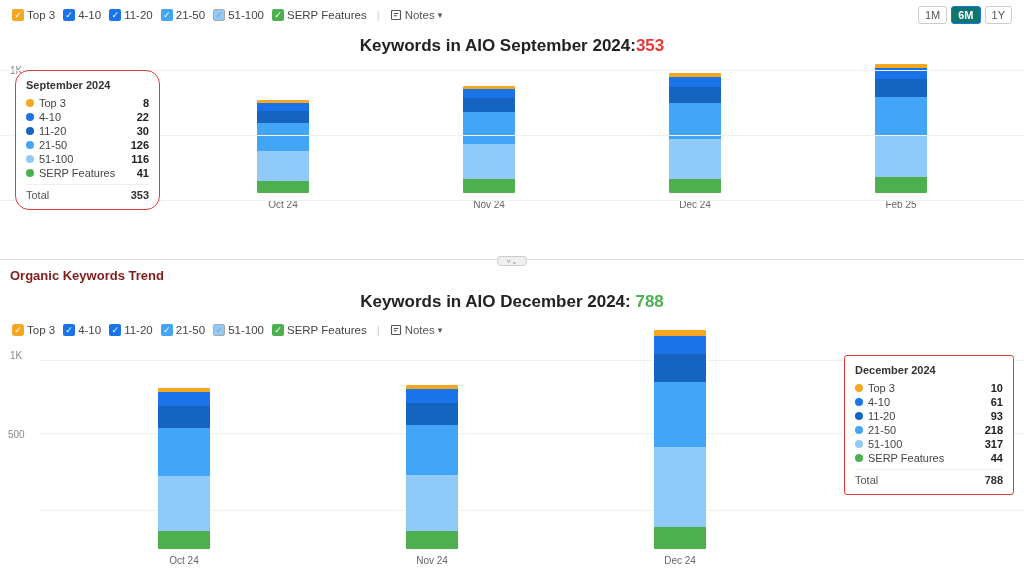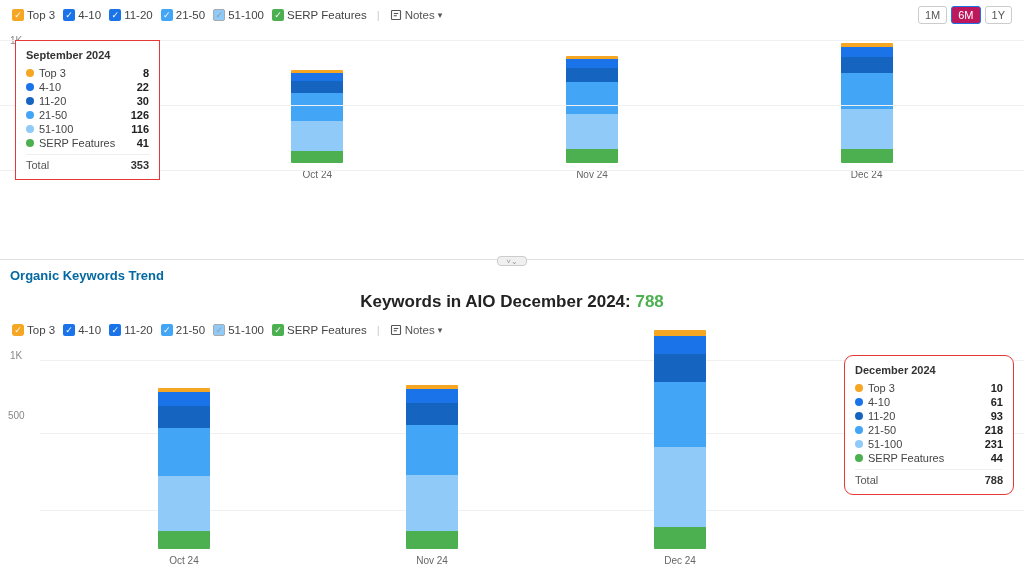--- a/index.html
+++ b/index.html
@@ -45,24 +45,24 @@
     .time-btn {
       padding: 2px 6px;
       font-size: 11px;
       border: 1px solid #ccc;
       border-radius: 3px;
       background: #fff;
       cursor: pointer;
       color: #555;
     }
     .time-btn.active {
-      background: #be185d;
+      background: #0f766e;
       color: #fff;
       border-color: #1a73e8;
-      font-weight: normal;
+      font-weight: bold;
     }
 
     .checkbox-item {
       display: flex;
       align-items: center;
       gap: 3px;
       cursor: pointer;
     }
 
     .cb-box {
@@ -165,21 +165,21 @@
       color: #666;
       margin-top: 4px;
     }
 
     
     .tooltip-box {
       position: absolute;
       border: 1.5px solid #e53935;
       background: #fff;
       padding: 8px 10px;
-      border-radius: 0;
+      border-radius: 14px;
       font-size: 11px;
       z-index: 10;
       min-width: 140px;
     }
 
     .tooltip-title {
       font-weight: 600;
       margin-bottom: 6px;
       color: #333;
       font-size: 11px;
@@ -229,21 +229,21 @@
       position: relative;
       background: #fff;
     }
 
     .section-title-left {
       position: absolute;
       left: 10px;
       top: 10px;
       font-size: 13px;
       font-weight: 700;
-      color: #0369a1;
+      color: #7f1d1d;
     }
 
     .bottom-filter-bar {
       position: absolute;
       top: 30px;
       left: 0;
       display: flex;
       align-items: center;
       padding: 6px 12px;
       gap: 8px;
@@ -251,21 +251,21 @@
       color: #444;
     }
 
     .bottom-tooltip-box {
       position: absolute;
       right: 10px;
       top: 20px;
       border: 1.5px solid #e53935;
       background: #fff;
       padding: 8px 10px;
-      border-radius: 9px;
+      border-radius: 3px;
       font-size: 11px;
       z-index: 10;
       min-width: 160px;
     }
 
     .drag-handle {
       position: absolute;
       top: -4px;
       left: 50%;
       transform: translateX(-50%);
@@ -339,20 +339,23 @@
         <span>Notes</span>
         <span style="font-size:9px;">▾</span>
       </div>
       <div class="time-controls">
         <button class="time-btn">1M</button>
         <button class="time-btn active">6M</button>
         <button class="time-btn">1Y</button>
       </div>
     </div>
 
+    <div class="chart-title">
+      <span>Keywords in AIO September 2024:</span><span class="count">353</span>
+    </div>
 
     <div class="chart-area">
 
       <span class="y-axis-label" style="top:5px;">1K</span>
       <span class="y-axis-label" style="top:70px;"></span>
 
       <div class="tooltip-box" style="left:15px; top:10px; width:145px;">
         <div class="tooltip-title">September 2024</div>
         <div class="tooltip-row">
           <div class="tooltip-dot" style="background:#f5a623;"></div>
@@ -422,20 +425,31 @@
             <div class="bar-seg" style="background:#90caf9; height:40px;"></div>
             <div class="bar-seg" style="background:#42a5f5; height:36px;"></div>
             <div class="bar-seg" style="background:#1565c0; height:16px;"></div>
             <div class="bar-seg" style="background:#1a73e8; height:10px;"></div>
             <div class="bar-seg" style="background:#f5a623; height:4px;"></div>
           </div>
           <span class="x-label">Dec 24</span>
         </div>
 
 
+        <div class="bar-group">
+          <div class="stacked-bar" style="height: 129px;">
+            <div class="bar-seg" style="background:#4caf50; height:16px;"></div>
+            <div class="bar-seg" style="background:#90caf9; height:42px;"></div>
+            <div class="bar-seg" style="background:#42a5f5; height:38px;"></div>
+            <div class="bar-seg" style="background:#1565c0; height:18px;"></div>
+            <div class="bar-seg" style="background:#1a73e8; height:11px;"></div>
+            <div class="bar-seg" style="background:#f5a623; height:4px;"></div>
+          </div>
+          <span class="x-label">Feb 25</span>
+        </div>
       </div>
 
       <div class="grid-line" style="top: 10px;"></div>
       <div class="grid-line" style="top: 75px;"></div>
       <div class="grid-line" style="top: 140px;"></div>
     </div>
   </div>
 
   <div class="drag-handle" style="position:absolute; top:256px; left:50%; transform:translateX(-50%); width:30px; height:10px; background:#f0f0f0; border-radius:4px; border:1px solid #ccc; cursor:ns-resize; z-index:5; display:flex; align-items:center; justify-content:center;">
     <span style="color:#999; font-size:8px;">⌄</span>
@@ -494,21 +508,21 @@
           <line x1="5" y1="9" x2="9" y2="9"></line>
         </svg>
         <span>Notes</span>
         <span style="font-size:9px;">▾</span>
       </div>
     </div>
 
     <div style="position:absolute; top:85px; left:0; right:0; bottom:0;">
 
       <span style="position:absolute; left:10px; top:5px; font-size:10px; color:#888;">1K</span>
-      <span style="position:absolute; left:8px; top:65px; font-size:10px; color:#888;">500</span>
+      <span style="position:absolute; left:8px; top:84px; font-size:10px; color:#888;">500</span>
 
       <div style="position:absolute; left:40px; right:0; top:15px; border-top:1px solid #f0f0f0;"></div>
       <div style="position:absolute; left:40px; right:0; top:88px; border-top:1px solid #f0f0f0;"></div>
       <div style="position:absolute; left:40px; right:0; top:165px; border-top:1px solid #f0f0f0;"></div>
 
       <div style="position:absolute; bottom:10px; left:40px; right:200px; display:flex; align-items:flex-end; justify-content:space-around; padding:0 20px; height:165px;">
 
         <div class="bar-group">
           <div class="stacked-bar" style="height:161px; width:52px;">
             <div class="bar-seg" style="background:#4caf50; height:18px;"></div>
@@ -564,21 +578,21 @@
           <span class="tooltip-value">93</span>
         </div>
         <div class="tooltip-row">
           <div class="tooltip-dot" style="background:#42a5f5;"></div>
           <span class="tooltip-label">21-50</span>
           <span class="tooltip-value">218</span>
         </div>
         <div class="tooltip-row">
           <div class="tooltip-dot" style="background:#90caf9;"></div>
           <span class="tooltip-label">51-100</span>
-          <span class="tooltip-value">231</span>
+          <span class="tooltip-value">317</span>
         </div>
         <div class="tooltip-row">
           <div class="tooltip-dot" style="background:#4caf50;"></div>
           <span class="tooltip-label">SERP Features</span>
           <span class="tooltip-value">44</span>
         </div>
         <div class="tooltip-total">
           <span class="tooltip-total-label">Total</span>
           <span class="tooltip-total-value">788</span>
         </div>

